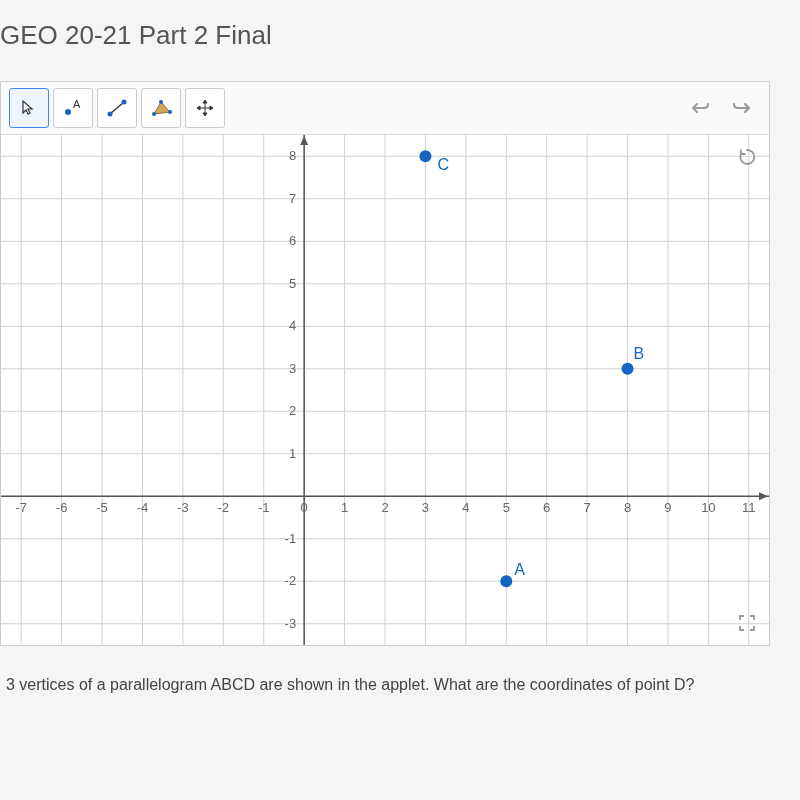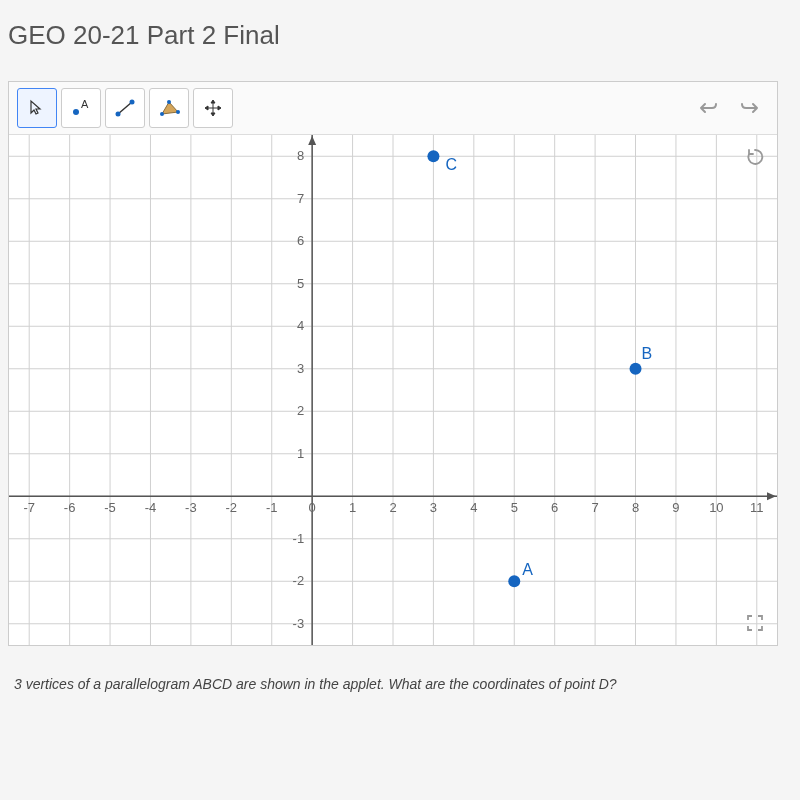--- a/index.html
+++ b/index.html
@@ -4,21 +4,21 @@
   <style>
     * { margin: 0; padding: 0; box-sizing: border-box; }
     body {
       font-family: Arial, sans-serif;
       background: #e8e8e8;
       width: 800px;
       height: 800px;
       overflow: hidden;
     }
     .page {
-      padding: 20px 0 0 8px;
+      padding: 20px 0 0 0;
       background: #f5f5f5;
       min-height: 100%;
     }
     .title {
       font-size: 26px;
       color: #555;
       padding: 0 0 30px 0;
       font-weight: normal;
     }
     .applet-container {
@@ -77,24 +77,23 @@
       display: flex;
       align-items: center;
       justify-content: center;
       color: #999;
       cursor: pointer;
       font-size: 18px;
     }
     .refresh-btn { top: 8px; right: 8px; }
     .fullscreen-btn { bottom: 8px; right: 8px; font-size: 14px; letter-spacing: 2px;}
     .question {
-      font-size: 14px;
+      font-size: 16px;
       color: #444;
       padding: 30px 0 0 6px;
-      font-style: italic;
     }
     svg { display: block; }
     .grid-line { stroke: #d0d0d0; stroke-width: 1; }
     .axis-line { stroke: #555; stroke-width: 1.5; }
     .tick-label { font-size: 13px; fill: #666; font-family: Arial; }
     .point { fill: #1565c0; }
     .point-label { font-size: 16px; fill: #1565c0; font-family: Arial; font-weight: 500;}
     .arrow { fill: #555; }
   </style>
 </head>

